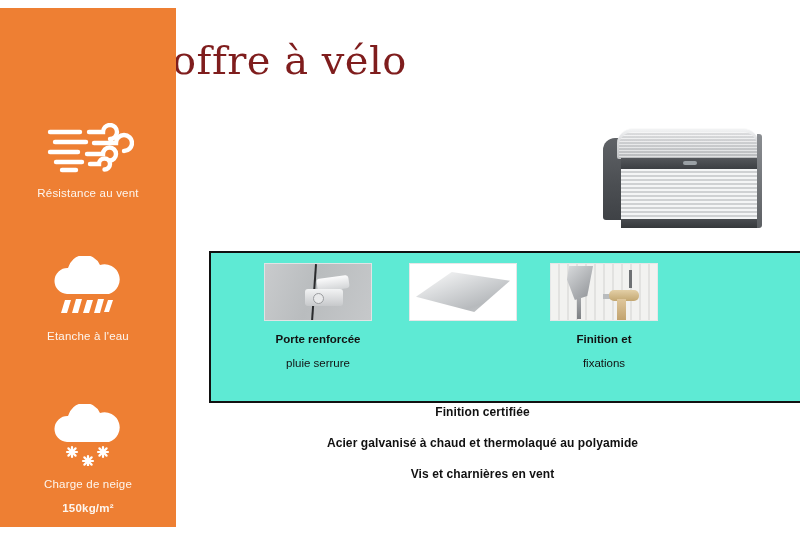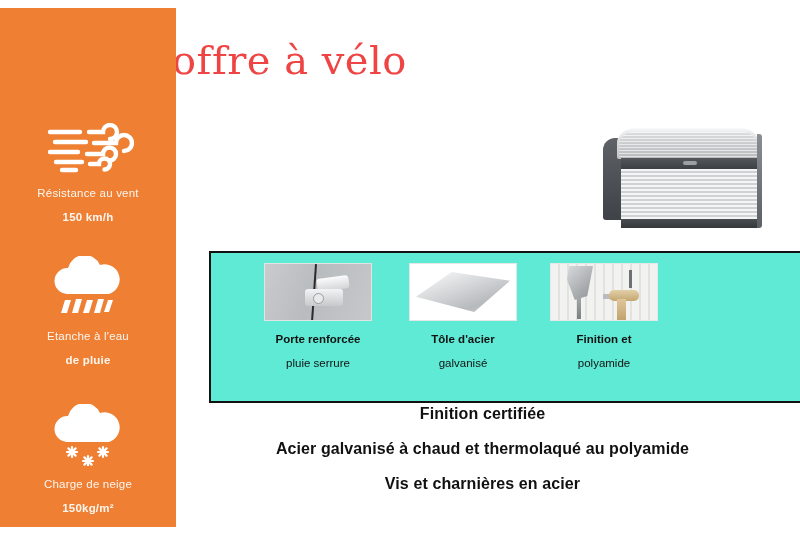--- a/index.html
+++ b/index.html
@@ -35,21 +35,21 @@
   .f-rain{top:248px;text-align:center;}
   .f-snow{top:396px;}
   .dropcap{
     position:absolute;left:130px;top:24px;
     font-family:"DejaVu Serif", serif;
     font-size:64px;line-height:64px;color:#ffffff;font-weight:400;
   }
   .title-rest{
     position:absolute;left:172px;top:38px;
     font-family:"DejaVu Serif", serif;
-    font-size:40px;line-height:44px;color:#ef4444;font-weight:400;
+    font-size:40px;line-height:44px;color:#7f1d1d;font-weight:400;
     letter-spacing:.5px;
   }
 
   
   .product{
     position:absolute;left:603px;top:118px;width:156px;height:112px;
   }
   .pbox-side{
     position:absolute;left:0;top:20px;width:26px;height:82px;
     background:linear-gradient(180deg,#5f6266 0%,#4c4f53 55%,#3f4246 100%);
@@ -128,21 +128,21 @@
   .th-tools .ham-head{position:absolute;left:58px;top:26px;width:30px;height:11px;background:linear-gradient(180deg,#e3cfa6,#c3a771);border-radius:5px;}
   .th-tools .ham-handle{position:absolute;left:66px;top:35px;width:9px;height:22px;background:linear-gradient(180deg,#dfc79c,#c0a16c);}
   .th-tools .nail{position:absolute;left:78px;top:6px;width:3px;height:18px;background:#6e7174;}
   .th-tools .hook{position:absolute;left:52px;top:30px;width:8px;height:5px;background:#b9bcbe;}
 
   
   .certblock{
     position:absolute;left:181px;top:405px;width:603px;text-align:center;
   }
   .certblock div{
-    color:#111111;font-weight:700;font-size:16px;margin-bottom:17px;letter-spacing:.1px;
+    color:#111111;font-weight:700;font-size:12px;margin-bottom:17px;letter-spacing:.1px;
   }
 </style>
 </head>
 <body>
 
 <div class="page">
 
   <div class="sidebar">
 
     <div class="feature f-wind">
@@ -155,38 +155,36 @@
             <line x1="14" y1="39" x2="40" y2="39"></line>
             <line x1="20" y1="47" x2="34" y2="47"></line>
             <path d="M47 9 h14 a7 7 0 1 1 7 7"></path>
             <path d="M52 20 h22 a8 8 0 1 1 8 8"></path>
             <path d="M45 31 h16 a6.5 6.5 0 1 1 6.5 6.5"></path>
             <path d="M48 41 h9 a5.5 5.5 0 1 1 5.5 5.5"></path>
           </g>
         </svg>
       </div>
       <div class="lbl">Résistance au vent</div>
-      <div class="val">150 km/h</div>
     </div>
 
     <div class="feature f-rain">
       <div class="icon-wrap">
         <svg width="86" height="62" viewBox="0 0 86 62" aria-hidden="true">
           <g fill="#ffffff">
             <path d="M22 38 a13 13 0 0 1 1 -26 a17 17 0 0 1 32 -3 a13 13 0 0 1 9 29 z"></path>
             <path d="M20 44 l6 0 l-4 13 l-6 0 z"></path>
             <path d="M31 43 l6 0 l-4 14 l-6 0 z"></path>
             <path d="M42 44 l6 0 l-4 13 l-6 0 z"></path>
             <path d="M53 43 l6 0 l-4 14 l-6 0 z"></path>
             <path d="M63 44 l5 0 l-4 12 l-5 0 z"></path>
           </g>
         </svg>
       </div>
       <div class="lbl">Etanche à l'eau</div>
-      <div class="val">de pluie</div>
     </div>
 
     <div class="feature f-snow">
       <div class="icon-wrap">
         <svg width="86" height="62" viewBox="0 0 86 62" aria-hidden="true">
           <g fill="#ffffff">
             <path d="M22 38 a13 13 0 0 1 1 -26 a17 17 0 0 1 32 -3 a13 13 0 0 1 9 29 z"></path>
           </g>
           <g stroke="#ffffff" stroke-width="2.2" stroke-linecap="round">
             <g transform="translate(27,48)">
@@ -242,41 +240,37 @@
       <div class="fcaption">
         <span>Porte renforcée</span>
         <span class="l2">pluie serrure</span>
       </div>
     </div>
 
     <div class="fcell fcell-2">
       <div class="thumb th-sheet">
         <div class="plate"></div>
       </div>
-      <div class="fcaption">
-        <span>Tôle d'acier</span>
-        <span class="l2">galvanisé</span>
-      </div>
     </div>
 
     <div class="fcell fcell-3">
       <div class="thumb th-tools">
         <div class="spade-blade"></div>
         <div class="spade-handle"></div>
         <div class="nail"></div>
         <div class="hook"></div>
         <div class="ham-head"></div>
         <div class="ham-handle"></div>
       </div>
       <div class="fcaption">
         <span>Finition et</span>
-        <span class="l2">polyamide</span>
+        <span class="l2">fixations</span>
       </div>
     </div>
   </div>
 
   <div class="certblock">
     <div>Finition certifiée</div>
     <div>Acier galvanisé à chaud et thermolaqué au polyamide</div>
-    <div>Vis et charnières en acier</div>
+    <div>Vis et charnières en vent</div>
   </div>
 
 </div>
 
 </body></html>

